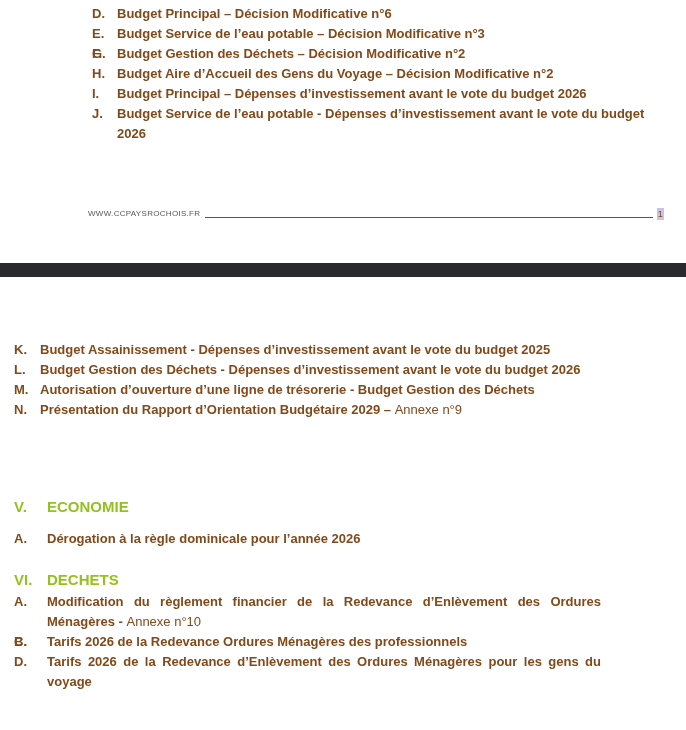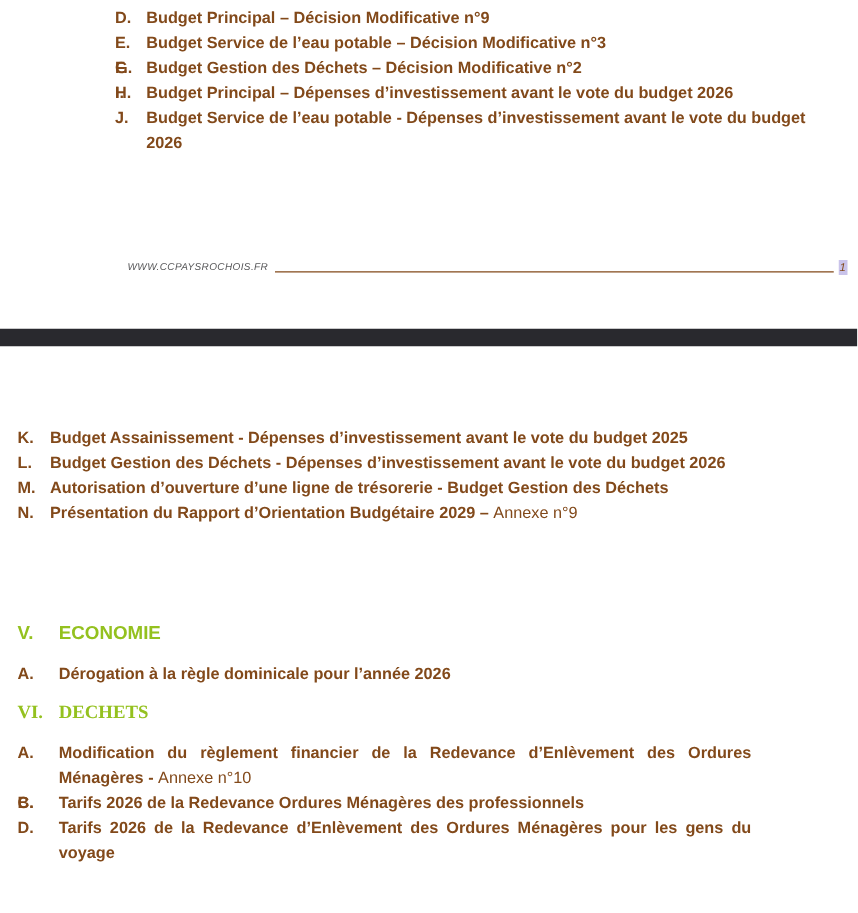--- a/index.html
+++ b/index.html
@@ -12,23 +12,23 @@
   .agenda-item {
     position:relative; font-size:13px; font-weight:bold; line-height:20px;
     color:var(--text_brown); hyphens:none;
   }
   .agenda-item .marker { position:absolute; left:0; top:0; }
   .annex { font-weight:normal; }
   
   .p1-list { position:absolute; left:92px; top:4px; width:572px; }
   .p1-list .agenda-item { padding-left:25px; text-align:left; }
   .p1-footer {
-    position:absolute; left:102px; top:208px; width:576px;
+    position:absolute; left:88px; top:208px; width:576px;
     display:flex; align-items:center;
-    font-size:8px; line-height:12px; letter-spacing:0.3px; color:var(--footer_gray);font-style:italic;
+    font-size:8px; line-height:12px; letter-spacing:0.3px; color:var(--footer_gray);
   }
   .footer-rule { flex:1; border-bottom:1px solid var(--text_brown); margin:0 4px 2px 5px; height:9px; }
   .page-num {
     font-size:9px; line-height:12px; color:var(--text_brown);
     background:#c9c3ea; padding:0 1px;
   }
   
   .page-break { position:absolute; left:0; top:263px; width:686px; height:14px; background:var(--divider_dark); }
   
   .p2 { position:absolute; left:14px; top:340px; width:587px; }
@@ -39,46 +39,47 @@
   .p2-agenda .agenda-item { padding-left:26px; }
   .section-heading {
     position:absolute; left:0; width:587px;
     font-size:15px; font-weight:bold; line-height:20px; color:var(--heading_green);
   }
   .section-heading .sec-num { display:inline-block; width:33px; }
   .section-items { position:absolute; left:0; width:587px; }
   .section-items .agenda-item { padding-left:33px; }
   .heading-eco   { top:157px; }
   .items-eco     { top:189px; }
-  .heading-dech  { top:220px;font-family:Liberation Serif, serif; }
+  .heading-dech  { top:230px; }
   .items-dech    { top:252px; }
 </style>
 </head>
 <body>
 
 <div class="canvas">
 
   <div class="p1-list">
     <div class="agenda-item">
       <span class="marker">D.</span>
-      <span>Budget Principal – Décision Modificative n°9</span>
+      <span>Budget Principal – Décision Modificative n°6</span>
     </div>
     <div class="agenda-item">
       <span class="marker">E.</span>
       <span>Budget Service de l’eau potable – Décision Modificative n°3</span>
     </div>
     <div class="agenda-item">
       <span class="marker">F.</span>
     </div>
     <div class="agenda-item">
       <span class="marker">G.</span>
       <span>Budget Gestion des Déchets – Décision Modificative n°2</span>
     </div>
     <div class="agenda-item">
       <span class="marker">H.</span>
+      <span>Budget Aire d’Accueil des Gens du Voyage – Décision Modificative n°2</span>
     </div>
     <div class="agenda-item">
       <span class="marker">I.</span>
       <span>Budget Principal – Dépenses d’investissement avant le vote du budget 2026</span>
     </div>
     <div class="agenda-item">
       <span class="marker">J.</span>
       <span>Budget Service de l’eau potable - Dépenses d’investissement avant le vote du budget 2026</span>
     </div>
   </div>

